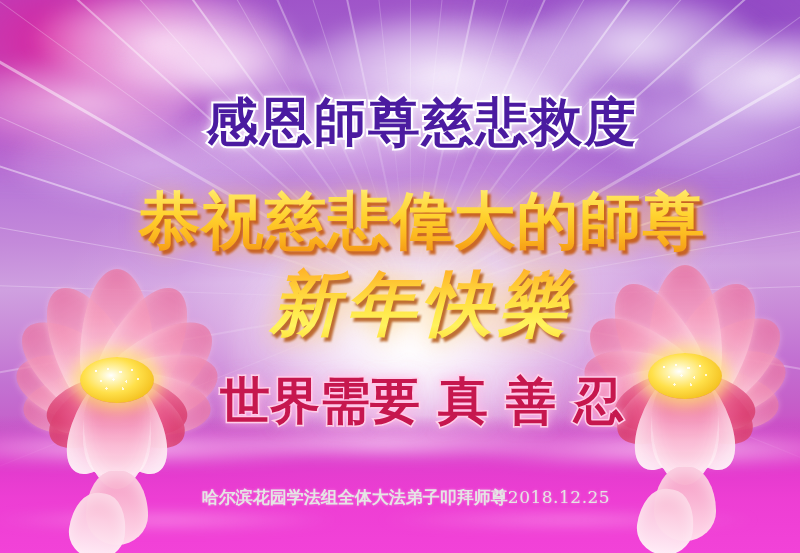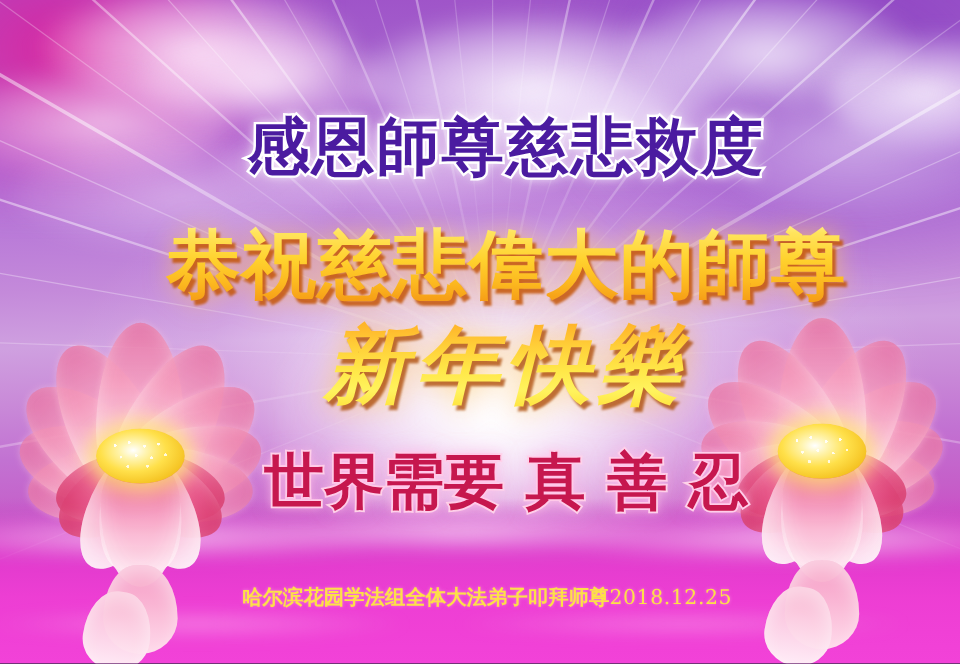--- a/index.html
+++ b/index.html
@@ -169,21 +169,21 @@
     -webkit-text-stroke:3px #ffd9ec;
     paint-order:stroke fill;
     text-shadow:0 0 8px rgba(255,200,235,.9), 0 0 16px rgba(255,160,220,.55);
   }
   .line4 .sep { display:inline-block; width:18px; }
 
   
   .signature {
     position:absolute; top:486px; width:768px; text-align:center; white-space:nowrap;
     font-family:"DejaVu Sans","Liberation Sans",sans-serif;
-    font-size:17px; font-weight:bold; color:#fde047; letter-spacing:0px;
+    font-size:17px; font-weight:bold; color:#e5e5e5; letter-spacing:0px;
     text-shadow:0 0 3px rgba(255,190,230,.55);
   }
   .signature .date { font-family:"DejaVu Serif","Liberation Serif",serif; font-weight:normal; letter-spacing:.5px; }
 </style>
 </head>
 <body>
 
 <div id="card">
 
   <div class="sky"></div>

